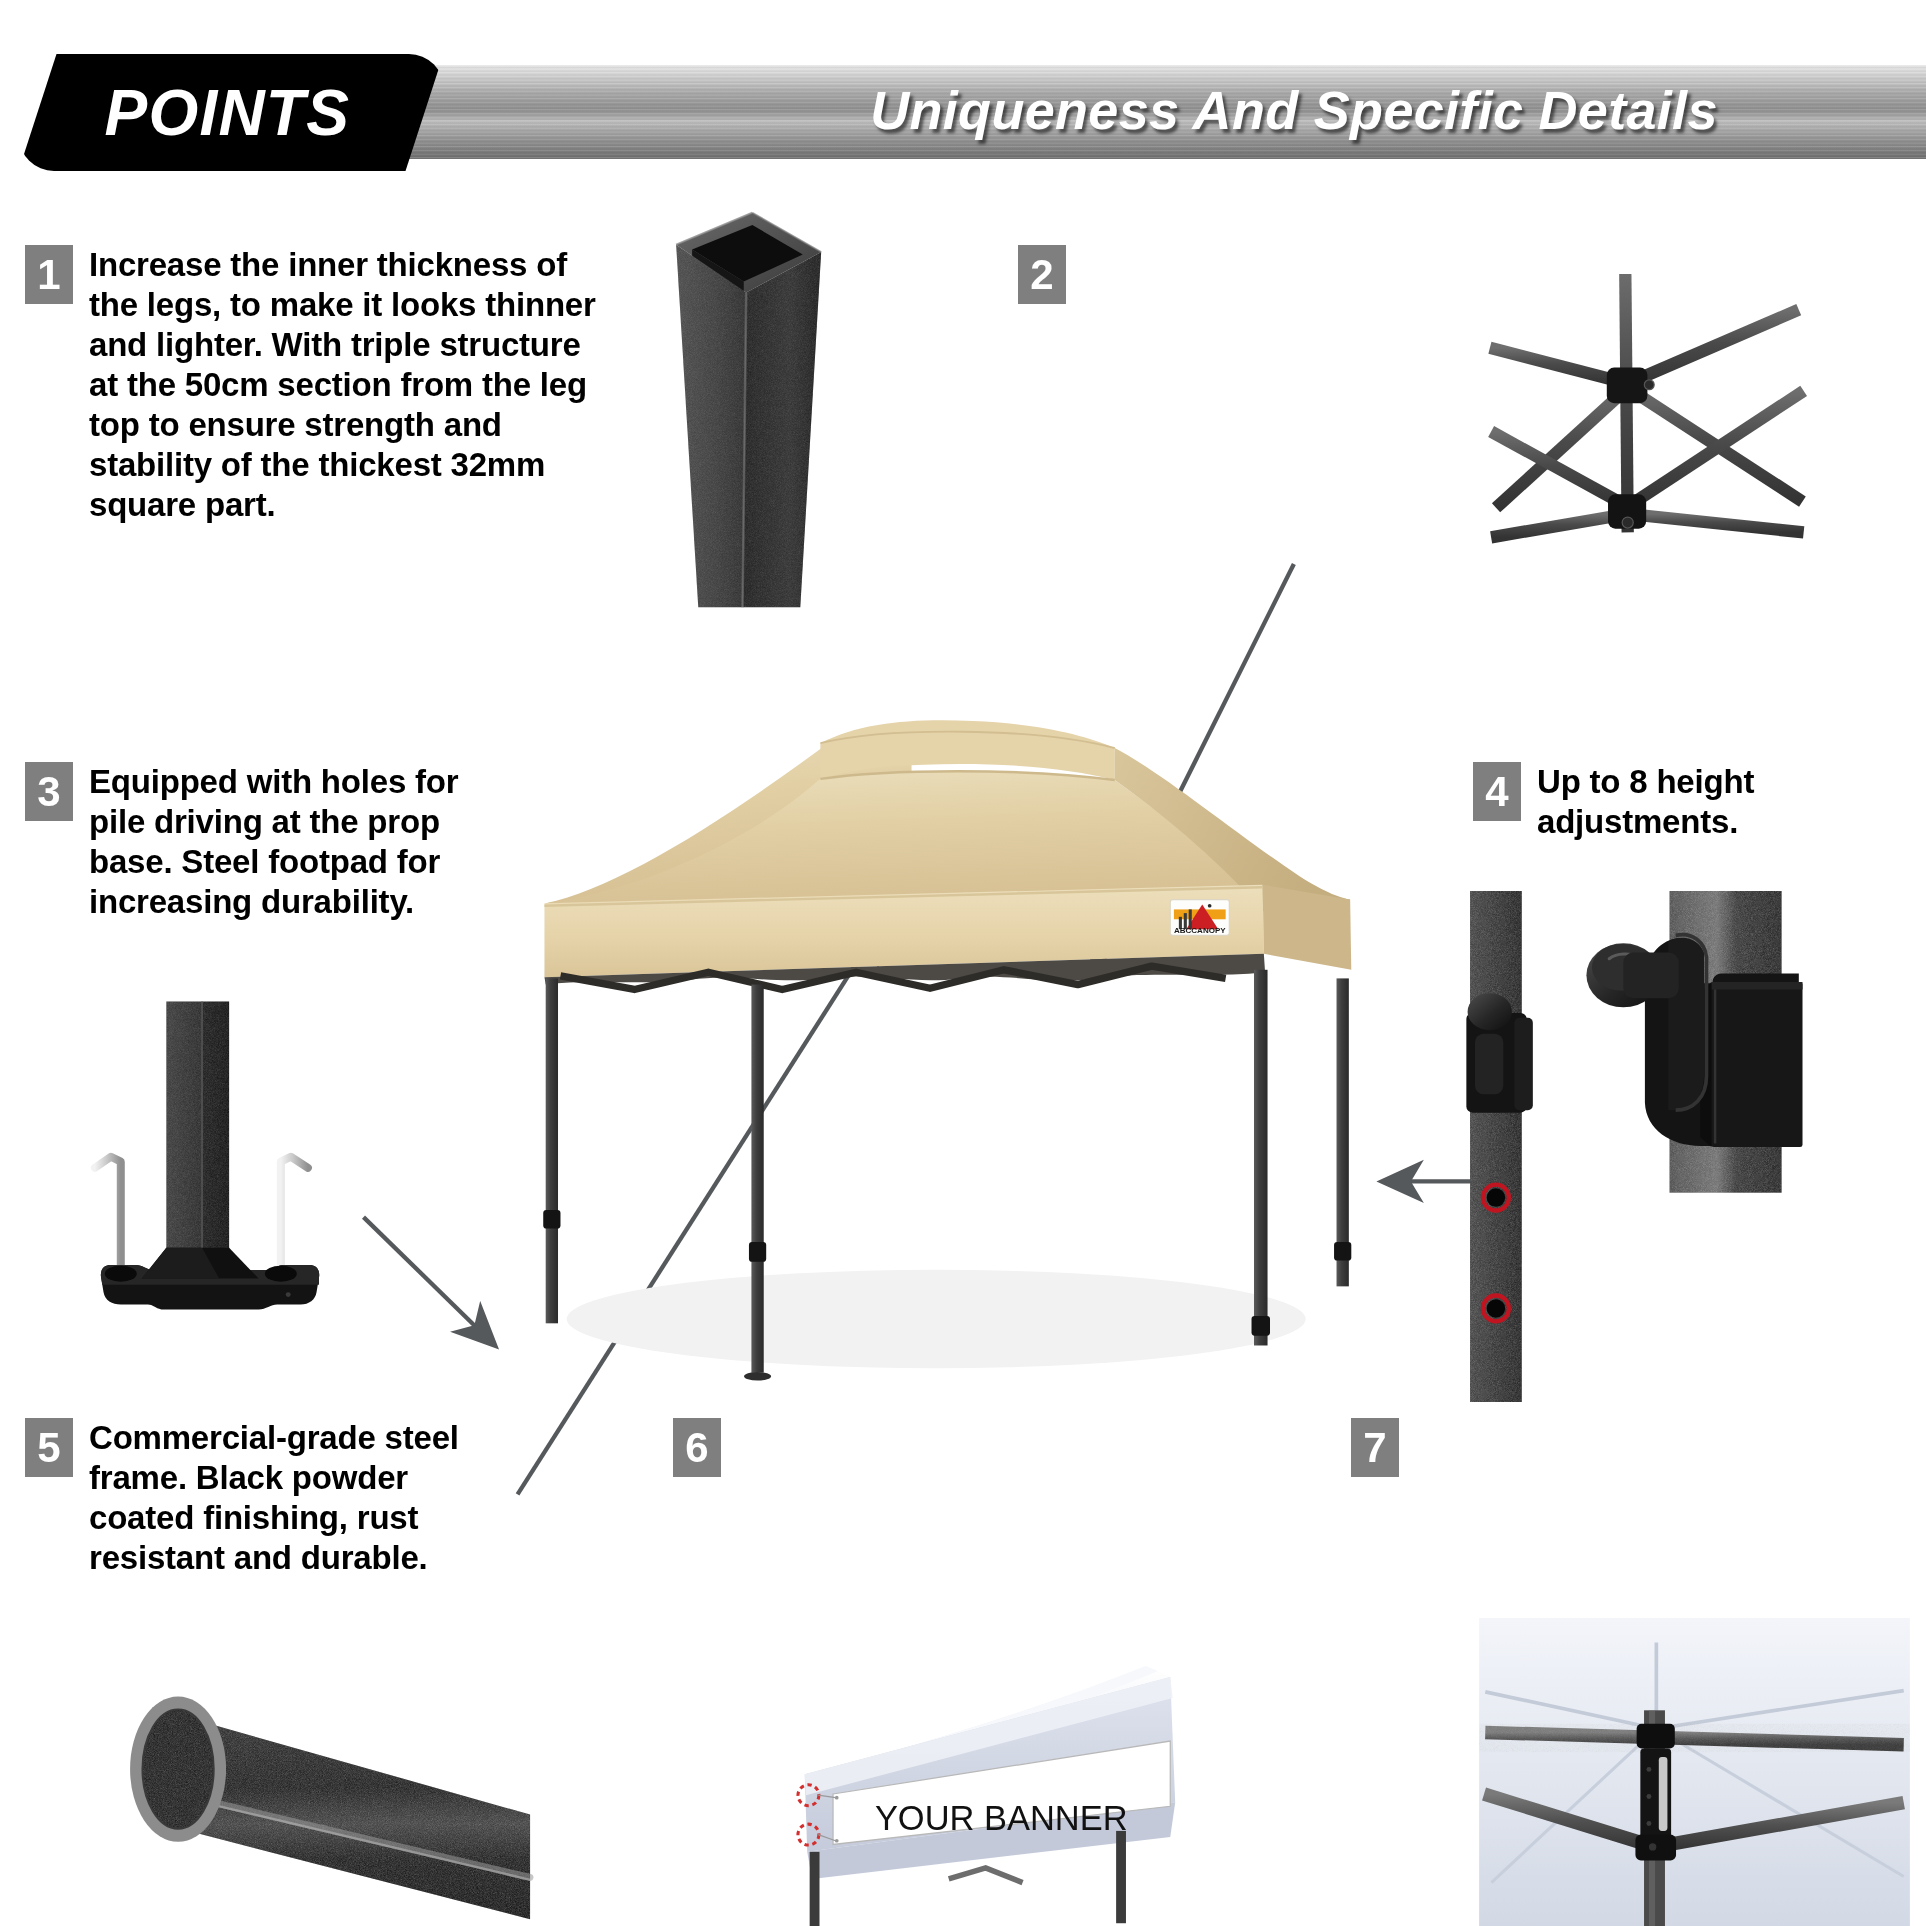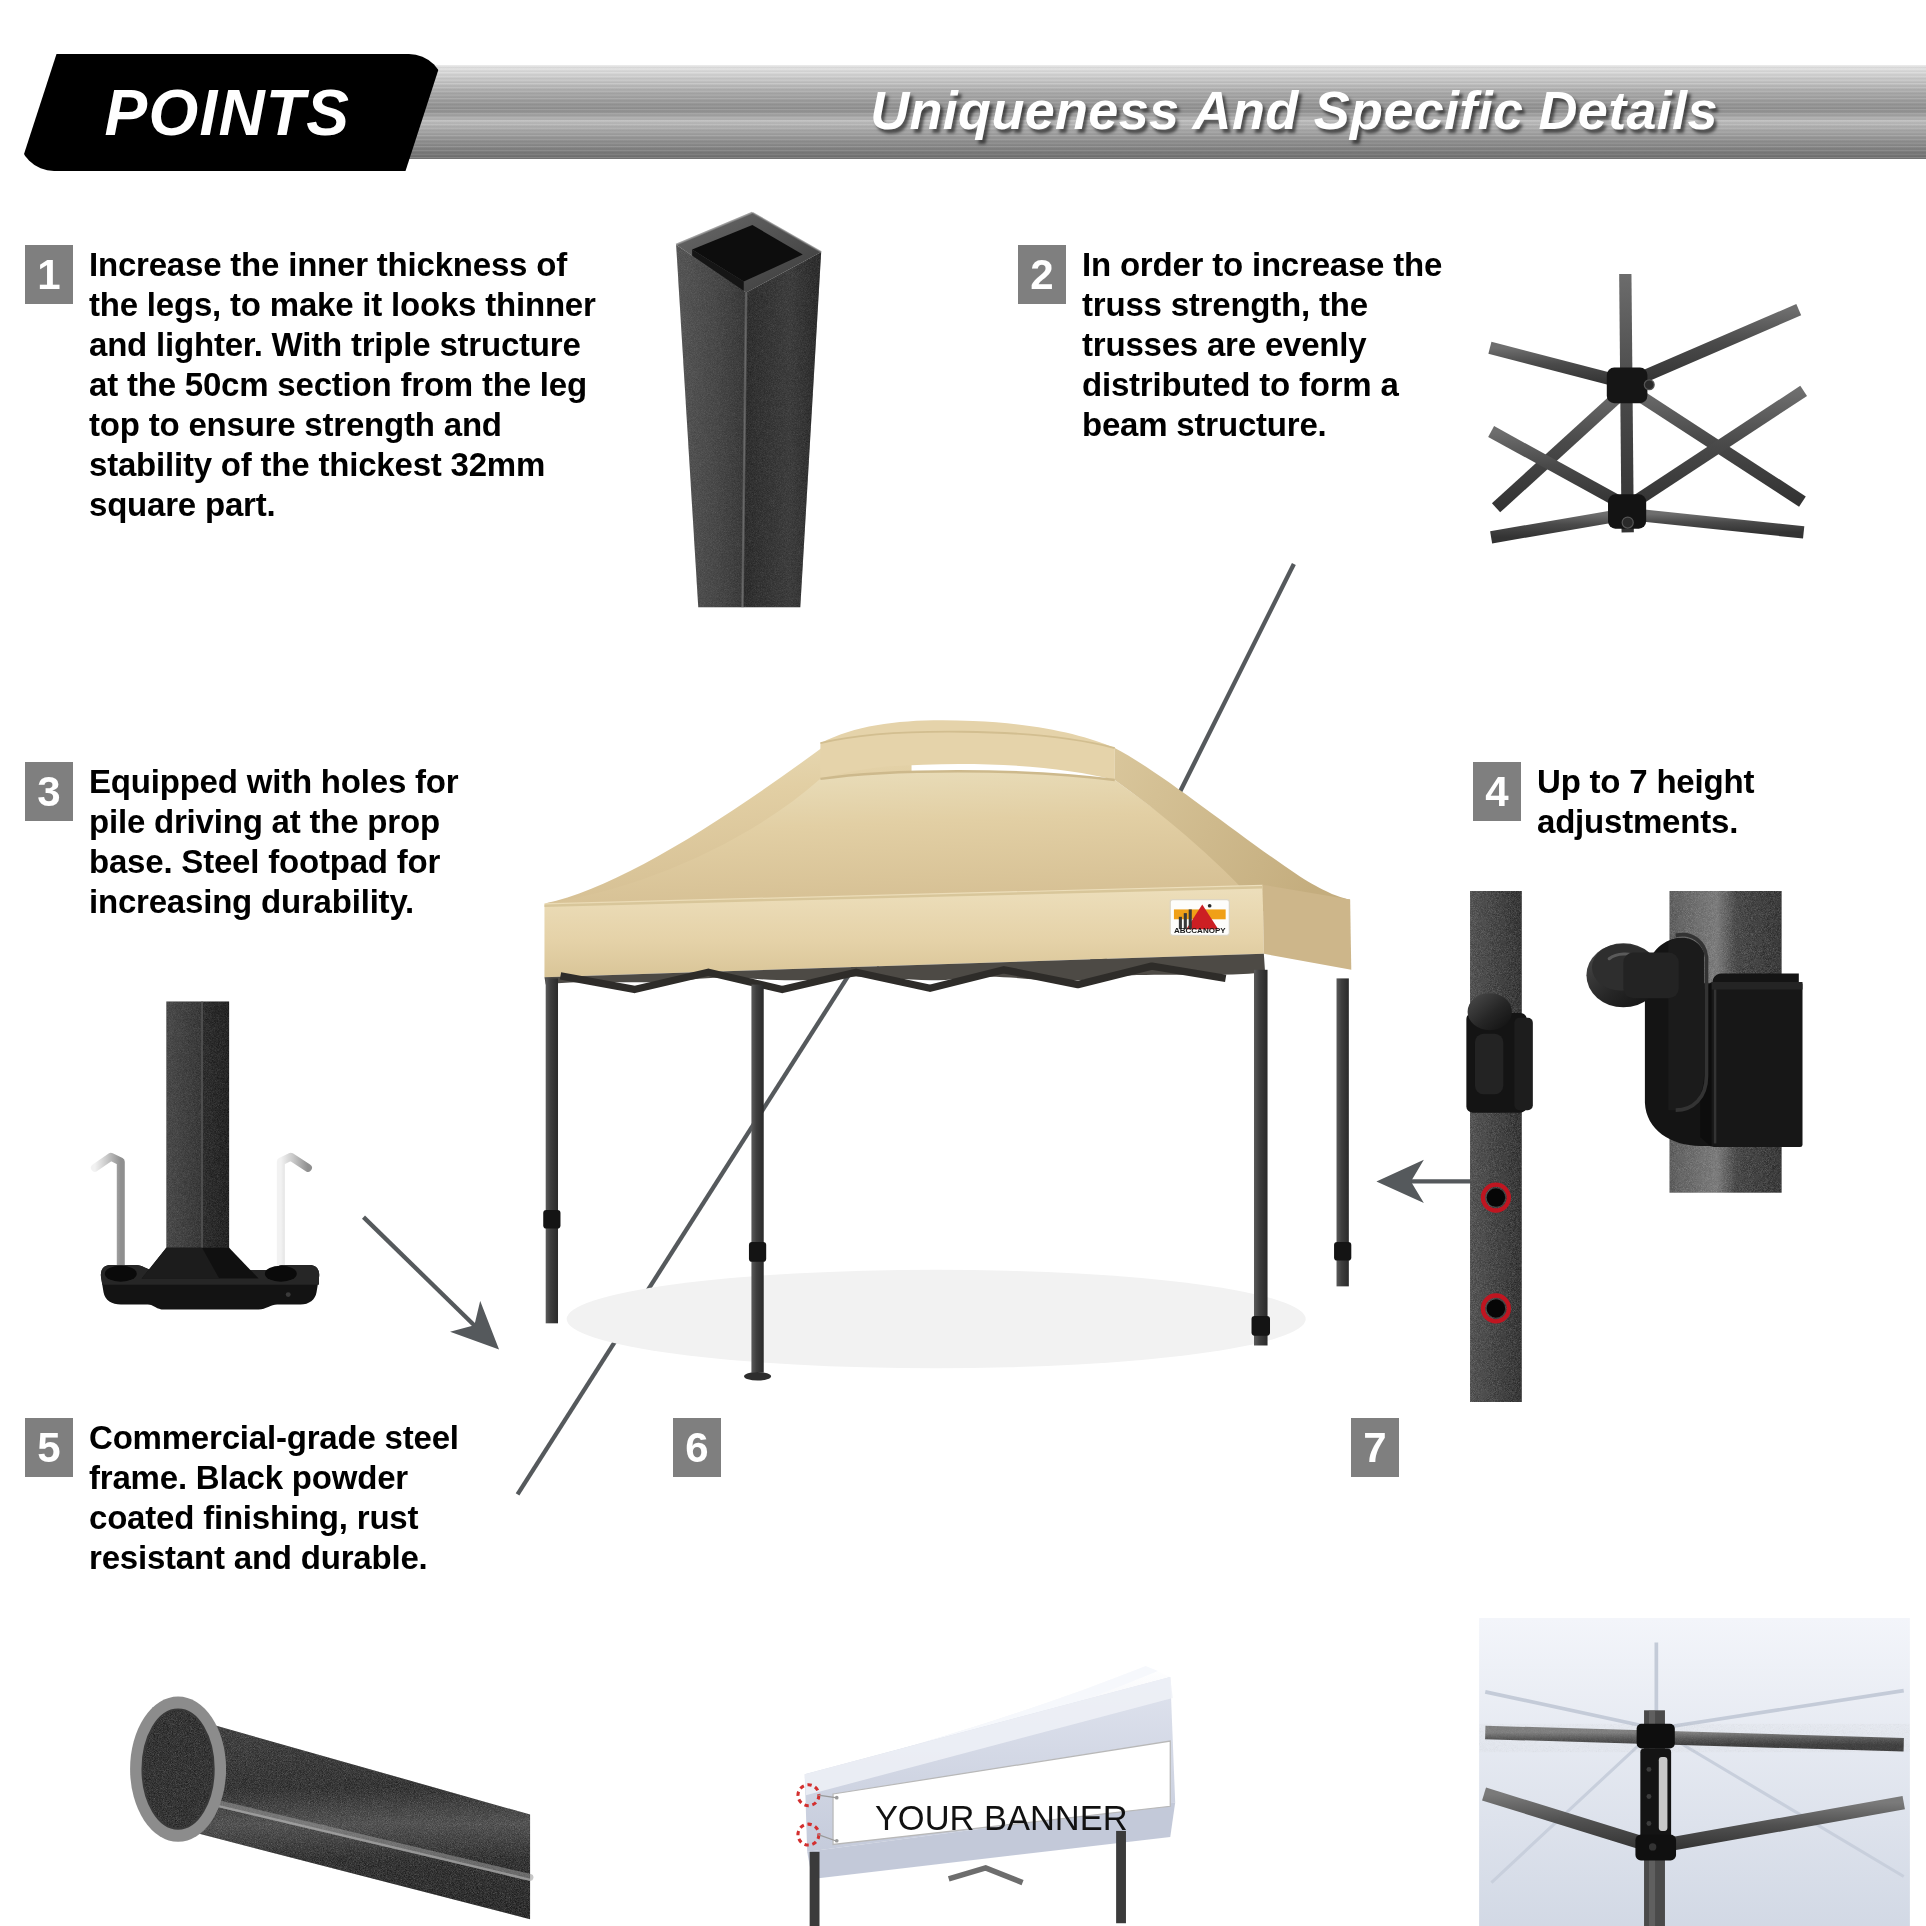--- a/index.html
+++ b/index.html
@@ -247,21 +247,20 @@
       </g>
 
       <line x1="150" y1="148" x2="144" y2="660" stroke="#6d6d6d" stroke-width="4" opacity="0.7"></line>
       <line x1="36" y1="70" x2="160" y2="18" stroke="#8a8a8a" stroke-width="3" opacity="0.8"></line>
       <line x1="160" y1="18" x2="272" y2="82" stroke="#7a7a7a" stroke-width="3" opacity="0.7"></line>
     </svg>
   </div>
 
   <div class="point p2">
     <div class="point-badge">2</div>
-    <div class="point-text">In order to increase the truss strength, the trusses are evenly distributed to form a beam structure.</div>
   </div>
 
   <div class="illus truss">
     <svg width="460" height="283" viewBox="0 0 746 460" xmlns="http://www.w3.org/2000/svg">
       <defs>
         <linearGradient id="barG" x1="0" y1="0" x2="0" y2="1">
           <stop offset="0%" stop-color="#6e6e6e"></stop>
           <stop offset="45%" stop-color="#4a4a4a"></stop>
           <stop offset="100%" stop-color="#333333"></stop>
         </linearGradient>
@@ -366,21 +365,21 @@
         <polygon points="150,420 208,420 236,470 110,470" fill="#1c1c1c"></polygon>
         <ellipse cx="76" cy="462" rx="26" ry="13" fill="#0a0a0a"></ellipse>
         <ellipse cx="336" cy="462" rx="26" ry="13" fill="#0a0a0a"></ellipse>
         <circle cx="348" cy="496" r="4" fill="#3a3a3a"></circle>
       </g>
     </svg>
   </div>
 
   <div class="point p4">
     <div class="point-badge">4</div>
-    <div class="point-text">Up to 7 height adjustments.</div>
+    <div class="point-text">Up to 8 height adjustments.</div>
   </div>
 
   <div class="illus heightadj">
     <svg width="460" height="511" viewBox="0 0 746 830" xmlns="http://www.w3.org/2000/svg">
       <defs>
         <linearGradient id="hLeg" x1="0" y1="0" x2="1" y2="0">
           <stop offset="0%" stop-color="#3e3e3e"></stop>
           <stop offset="50%" stop-color="#2c2c2c"></stop>
           <stop offset="100%" stop-color="#1a1a1a"></stop>
         </linearGradient>

